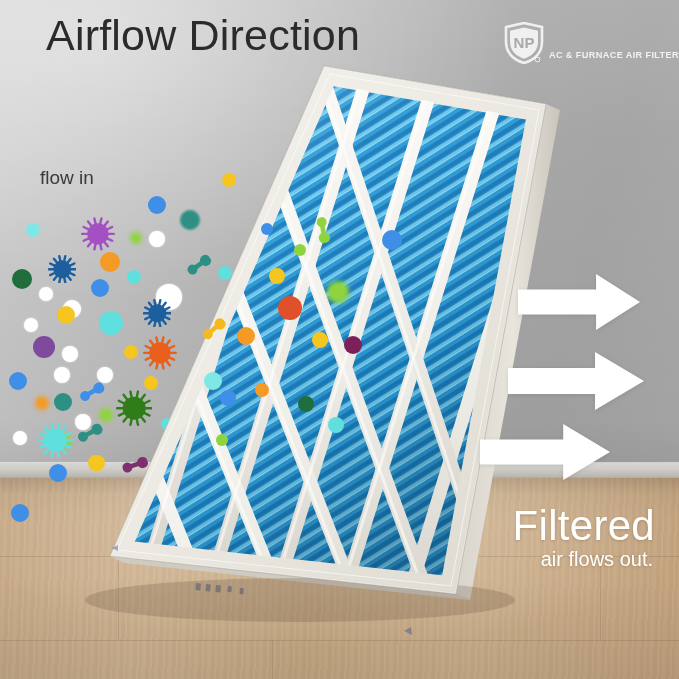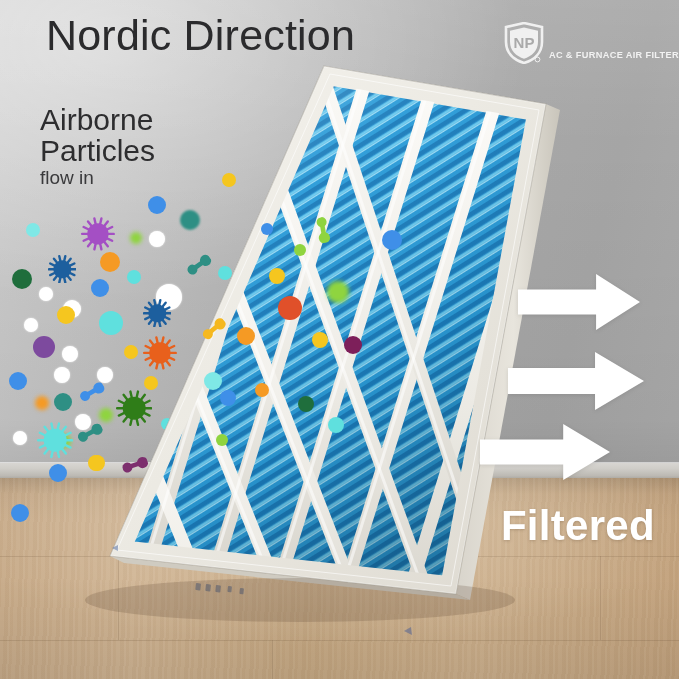--- a/index.html
+++ b/index.html
@@ -71,21 +71,21 @@
     position:absolute;left:40px;top:104px;
     font-size:30px;line-height:31px;font-weight:300;color:#2d2d2f;
   }
   .sub1 .l2{display:block;}
   .sub1-small{
     position:absolute;left:40px;top:167px;
     font-size:19px;font-weight:300;color:#3a3a3c;
   }
   .filtered{
     position:absolute;right:24px;top:502px;
-    font-size:42px;font-weight:700;color:#ffffff;letter-spacing:.3px;
+    font-size:42px;font-weight:400;color:#ffffff;letter-spacing:.3px;
     text-shadow:0 1px 3px rgba(90,70,48,.28);
   }
   .filtered-small{
     position:absolute;right:26px;top:548px;
     font-size:20px;font-weight:300;color:#ffffff;
     text-shadow:0 1px 3px rgba(90,70,48,.28);
   }
 
   
   .logo{position:absolute;left:504px;top:22px;width:160px;height:44px;}
@@ -426,29 +426,26 @@
           <polygon points="0,15.4 78.08,15.4 78.08,0 122,28 78.08,56 78.08,40.6 0,40.6" fill="#ffffff"></polygon>
         </svg></div>
       <div class="arrow" style="left: 508px; top: 352px; width: 136px; height: 58px;"><svg width="136" height="58" viewBox="0 0 136 58">
           <polygon points="0,15.95 87.03999999999999,15.95 87.03999999999999,0 136,29 87.03999999999999,58 87.03999999999999,42.05 0,42.05" fill="#ffffff"></polygon>
         </svg></div>
       <div class="arrow" style="left: 480px; top: 424px; width: 130px; height: 56px;"><svg width="130" height="56" viewBox="0 0 130 56">
           <polygon points="0,15.4 83.2,15.4 83.2,0 130,28 83.2,56 83.2,40.6 0,40.6" fill="#ffffff"></polygon>
         </svg></div>
     </div>
 
-  <div class="title">Nordic Direction</div>
-
-  <div class="sub1">
-    <span>Airborne</span>
-    <span class="l2">Particles</span>
-  </div>
+  <div class="title">Airflow Direction</div>
+
   <div class="sub1-small">flow in</div>
 
   <div class="filtered">Filtered</div>
+  <div class="filtered-small">air flows out.</div>
 
   <div class="logo">
     <svg class="logo-shield" viewBox="0 0 40 42">
       <path d="M20 1 L38 5 V20 C38 31 30 38 20 41 C10 38 2 31 2 20 V5 Z" fill="none" stroke="#f0f0f0" stroke-width="2.6"></path>
       <path d="M20 5.5 L34 8.7 V20 C34 28.6 27.6 34.4 20 36.8 C12.4 34.4 6 28.6 6 20 V8.7 Z" fill="#f0f0f0"></path>
       <text x="20" y="26" text-anchor="middle" font-family="Liberation Sans, sans-serif" font-size="15" font-weight="700" fill="#a9a9a9">NP</text>
       <circle cx="33.5" cy="37.5" r="2.4" fill="none" stroke="#f0f0f0" stroke-width="1"></circle>
     </svg>
     <div class="logo-tag">AC &amp; FURNACE AIR FILTERS</div>
   </div>

